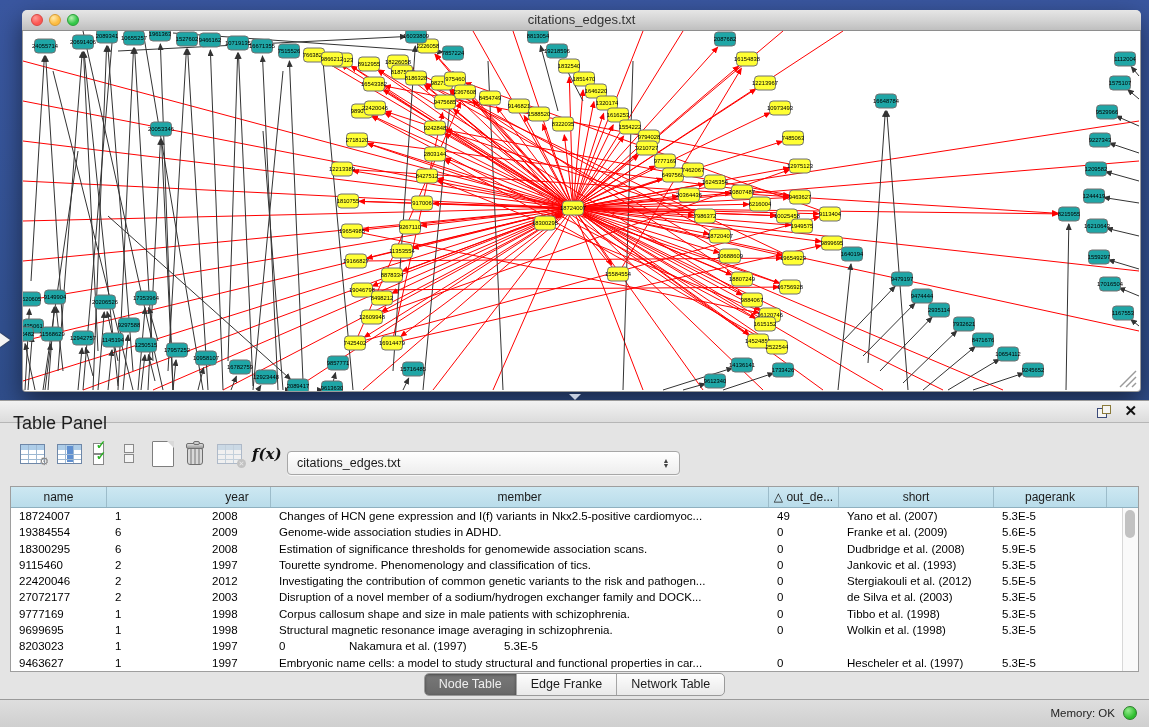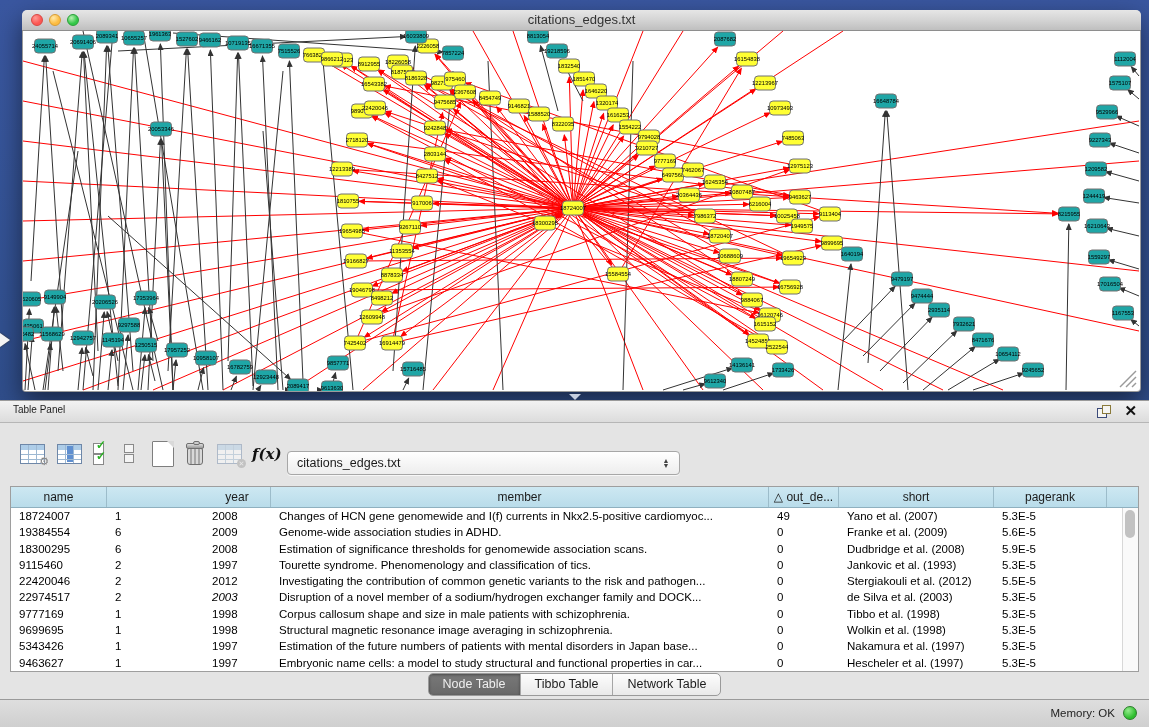--- a/index.html
+++ b/index.html
@@ -21,21 +21,21 @@
   
   .divider-handle{position:absolute;left:569px;top:394px;width:0;height:0;
     border-left:6px solid transparent;border-right:6px solid transparent;border-top:6px solid #c6cede;}
   .cursor{position:absolute;left:0px;top:333px;width:0;height:0;
     border-top:7px solid transparent;border-bottom:7px solid transparent;border-left:10px solid #f4f4f4;
     filter:drop-shadow(0 0 1px #333);}
   
   .tpanel{position:absolute;left:0;top:400px;width:1149px;height:327px;background:#e4e4e4;}
   .tp-header{position:absolute;left:0;top:0;right:0;height:21px;
     background:linear-gradient(180deg,#f2f2f2,#dcdcdc);border-top:1px solid #9a9a9a;border-bottom:1px solid #b6b6b6;}
-  .tp-title{position:absolute;left:13px;top:3px;font-size:10px;color:#1d1d1d;}
+  .tp-title{position:absolute;left:13px;top:12px;font-size:18px;color:#1d1d1d;}
   .tp-float{position:absolute;right:38px;top:4px;width:14px;height:13px;cursor:default;}
   .tp-float .sq1{position:absolute;left:0;bottom:0;width:8px;height:8px;border:1.4px solid #3c4b7a;background:#f5f5f2;}
   .tp-float .sq2{position:absolute;right:0;top:0;width:7px;height:7px;border:1.4px solid #8a7a3a;background:#f5f5f2;}
   .tp-close{position:absolute;right:12px;top:1px;font-size:15px;font-weight:bold;color:#111;}
   
   .toolbar{position:absolute;left:0;top:22px;right:0;height:58px;}
   .icon{position:absolute;top:22px;}
   .mini-table{width:25px;height:20px;border:1px solid #6e87a8;background:
      linear-gradient(180deg,#aecde8 0 5px,#ffffff 5px),#fff;box-sizing:border-box;position:relative;}
   .mini-table:before{content:"";position:absolute;left:7px;top:0;bottom:0;width:1px;background:#9db8d2;box-shadow:8px 0 0 #9db8d2;}
@@ -945,21 +945,21 @@
           <div class="th" style="width: 70px;">△ out_de...</div>
           <div class="th" style="width: 155px;">short</div>
           <div class="th" style="width: 113px;">pagerank</div>
           <div class="th fill"></div>
         </div>
       <div id="tbody">
           <div class="trow">
             <div class="td" style="width: 96px;">18724007</div>
             <div class="td" style="width: 97px;">1</div>
             <div class="td" style="width: 67px;">2008</div>
-            <div class="td" style="width: 498px;">Changes of HCN gene genomewide and I(f) currents in Nkx2.5-positive cardiomyoc...</div>
+            <div class="td" style="width: 498px;">Changes of HCN gene expression and I(f) variants in Nkx2.5-positive cardiomyoc...</div>
             <div class="td" style="width: 70px;">49</div>
             <div class="td" style="width: 155px;">Yano et al. (2007)</div>
             <div class="td" style="width: 113px;">5.3E-5</div>
           </div>
           <div class="trow">
             <div class="td" style="width: 96px;">19384554</div>
             <div class="td" style="width: 97px;">6</div>
             <div class="td" style="width: 67px;">2009</div>
             <div class="td" style="width: 498px;">Genome-wide association studies in ADHD.</div>
             <div class="td" style="width: 70px;">0</div>
@@ -987,23 +987,23 @@
           <div class="trow">
             <div class="td" style="width: 96px;">22420046</div>
             <div class="td" style="width: 97px;">2</div>
             <div class="td" style="width: 67px;">2012</div>
             <div class="td" style="width: 498px;">Investigating the contribution of common genetic variants to the risk and pathogen...</div>
             <div class="td" style="width: 70px;">0</div>
             <div class="td" style="width: 155px;">Stergiakouli et al. (2012)</div>
             <div class="td" style="width: 113px;">5.5E-5</div>
           </div>
           <div class="trow">
-            <div class="td" style="width: 96px;">22974517</div>
+            <div class="td" style="width: 96px;">27072177</div>
             <div class="td" style="width: 97px;">2</div>
-            <div class="td" style="width: 67px; font-style: italic;">2003</div>
+            <div class="td" style="width: 67px;">2003</div>
             <div class="td" style="width: 498px;">Disruption of a novel member of a sodium/hydrogen exchanger family and DOCK...</div>
             <div class="td" style="width: 70px;">0</div>
             <div class="td" style="width: 155px;">de Silva et al. (2003)</div>
             <div class="td" style="width: 113px;">5.3E-5</div>
           </div>
           <div class="trow">
             <div class="td" style="width: 96px;">9777169</div>
             <div class="td" style="width: 97px;">1</div>
             <div class="td" style="width: 67px;">1998</div>
             <div class="td" style="width: 498px;">Corpus callosum shape and size in male patients with schizophrenia.</div>
@@ -1014,24 +1014,23 @@
           <div class="trow">
             <div class="td" style="width: 96px;">9699695</div>
             <div class="td" style="width: 97px;">1</div>
             <div class="td" style="width: 67px;">1998</div>
             <div class="td" style="width: 498px;">Structural magnetic resonance image averaging in schizophrenia.</div>
             <div class="td" style="width: 70px;">0</div>
             <div class="td" style="width: 155px;">Wolkin et al. (1998)</div>
             <div class="td" style="width: 113px;">5.3E-5</div>
           </div>
           <div class="trow">
-            <div class="td" style="width: 96px;">5343426</div>
+            <div class="td" style="width: 96px;">8203023</div>
             <div class="td" style="width: 97px;">1</div>
             <div class="td" style="width: 67px;">1997</div>
-            <div class="td" style="width: 498px;">Estimation of the future numbers of patients with mental disorders in Japan base...</div>
             <div class="td" style="width: 70px;">0</div>
             <div class="td" style="width: 155px;">Nakamura et al. (1997)</div>
             <div class="td" style="width: 113px;">5.3E-5</div>
           </div>
           <div class="trow">
             <div class="td" style="width: 96px;">9463627</div>
             <div class="td" style="width: 97px;">1</div>
             <div class="td" style="width: 67px;">1997</div>
             <div class="td" style="width: 498px;">Embryonic name cells: a model to study structural and functional properties in car...</div>
             <div class="td" style="width: 70px;">0</div>
@@ -1040,21 +1039,21 @@
           </div>
         </div>
       <div class="vscroll">
         <div class="vthumb"></div>
       </div>
     </div>
 
     <div class="tabbar">
       <div class="seg" id="tabseg">
           <div class="tab active">Node Table</div>
-          <div class="tab">Tibbo Table</div>
+          <div class="tab">Edge Franke</div>
           <div class="tab">Network Table</div>
         </div>
     </div>
 
     <div class="statusbar">
       <span class="mem">Memory: OK</span>
       <span class="memdot"></span>
     </div>
   </div>
 </div>

